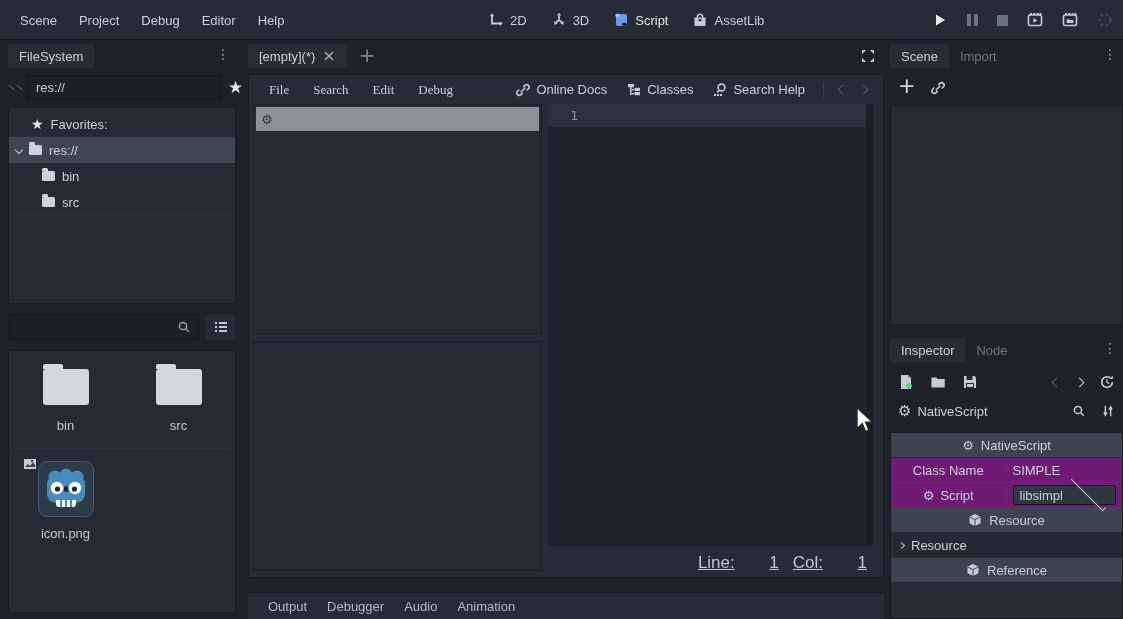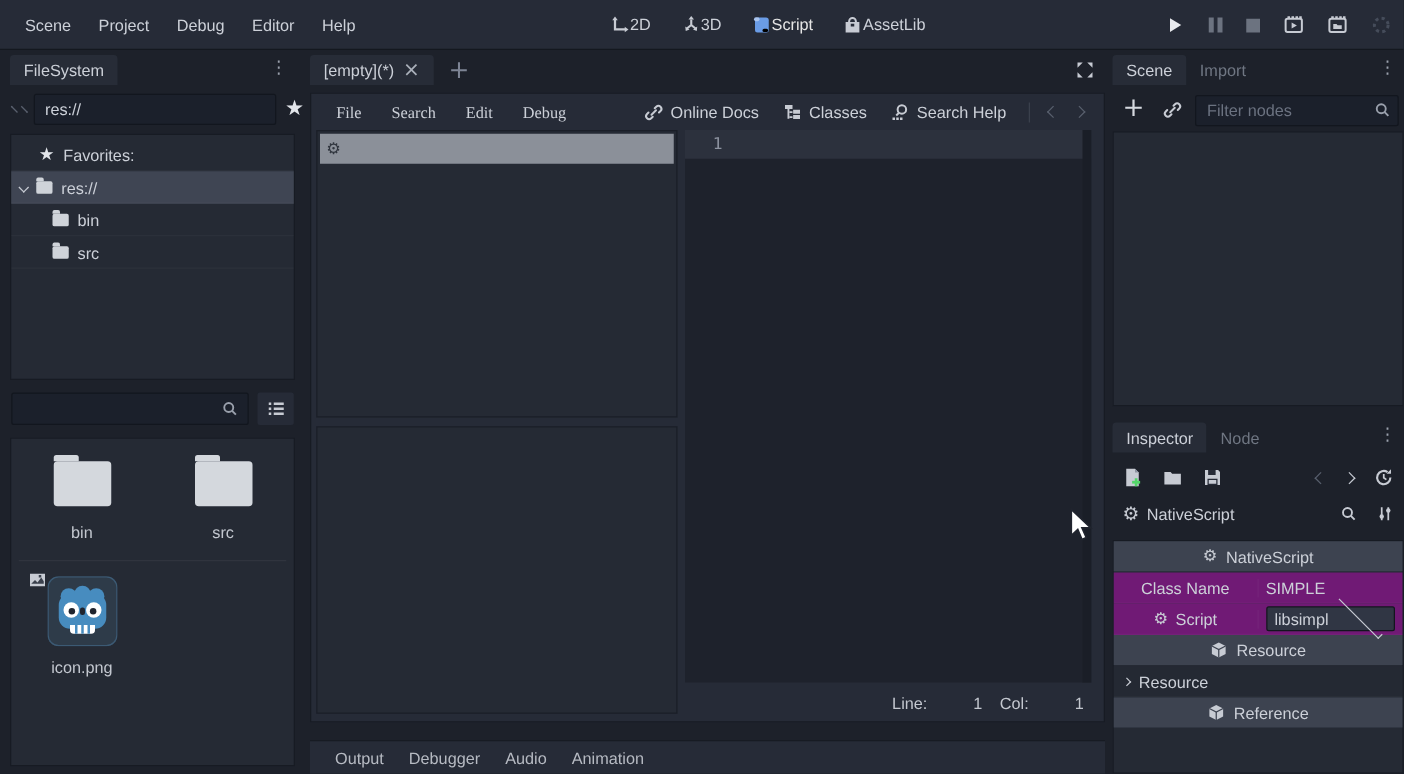--- a/index.html
+++ b/index.html
@@ -7,21 +7,21 @@
   body { background:#1d212a; color:#ccd0d8; font-size:13px; position:relative; }
   .ic { width:16px; height:16px; display:block; }
   .ic14 { width:14px; height:14px; display:block; }
   .glyph { font-family:"DejaVu Sans", sans-serif; }
 
   
   .topbar { position:absolute; left:0; top:0; width:1123px; height:40px; background:#262b37; border-bottom:1px solid #14181f; }
   .menus { position:absolute; left:9px; top:0; height:40px; display:flex; align-items:center; }
   .menus span { padding:0 11px; cursor:default; }
   .workspaces { position:absolute; left:488px; top:0; height:40px; display:flex; align-items:center; gap:24px; }
-  .ws { display:flex; }
+  .ws { display:flex; align-items:center; gap:6px; }
   .ws.active span { color:#e5e5e5; }
   .playback { position:absolute; right:10px; top:0; height:40px; display:flex; align-items:center; gap:19px; }
   .pb-pause { display:flex; gap:3px; }
   .pb-pause i { width:4px; height:12px; background:#6c7380; display:block; }
   .pb-stop { width:11px; height:11px; background:#6c7380; }
 
   
   .tabrow { height:24px; display:flex; align-items:center; position:relative; }
   .tab { height:24px; padding:0 11px; display:flex; align-items:center; gap:7px; background:#272c37; border-radius:3px 3px 0 0; }
   .tab-inactive { background:transparent; color:#6f7682; padding:0 11px; height:24px; display:flex; align-items:center; }
@@ -72,21 +72,21 @@
   .navpair { display:flex; gap:14px; padding:0 6px 0 2px; }
   .slist { position:absolute; left:4px; width:289px; background:#252a34; border:1px solid #1a1e27; }
   .slist.one { top:29px; height:230px; padding:2px; }
   .slist.two { top:266px; height:230px; }
   .sitem { height:24px; background:#8b9099; display:flex; align-items:center; padding:0 5px; }
   .sitem .gear { color:#31363f; font-size:13px; }
   .code { position:absolute; left:299px; top:29px; width:325px; height:442px; background:#1e222c; }
   .curline { height:23px; background:#2c313d; display:flex; align-items:center; }
   .lnum { width:30px; text-align:right; color:#8d93a0; font-family:"DejaVu Sans Mono", monospace; font-size:13px; }
   .vscroll { position:absolute; right:0; top:0; width:7px; height:100%; background:#1a1e27; }
-  .status { position:absolute; left:299px; right:4px; top:471px; height:33px; display:flex; align-items:center; justify-content:flex-end; font-family:"DejaVu Sans Mono", monospace; font-size:13px; color:#c3c7cf; padding-right:12px; }
+  .status { position:absolute; left:299px; right:4px; top:471px; height:33px; display:flex; align-items:center; justify-content:flex-end; font-family:"DejaVu Sans Mono", monospace; font-size:17px; color:#c3c7cf; padding-right:12px;text-decoration:underline; }
   .status b { font-weight:normal; width:44px; text-align:right; }
   .bottom-bar { position:absolute; left:0; right:0; top:548px; height:27px; background:#262b37; border-top:1px solid #171b23; display:flex; align-items:center; padding-left:10px; }
   .bottom-bar span { padding:0 10px; color:#b6bac2; }
 
   
   .right-dock { position:absolute; left:890px; top:44px; width:233px; bottom:0; }
   .sc-toolbar { margin-top:6px; height:28px; display:flex; align-items:center; gap:10px; padding:0 4px; }
   .plusbig { color:#d5d9df; font-size:21px; line-height:1; margin-top:-3px; padding:0 4px; }
   .filter { flex:1; height:25px; position:relative; }
   .filter input { width:100%; height:100%; background:#1b202b; border:1px solid #12161e; border-radius:2px; color:#ccd0d8; padding:0 26px 0 9px; }
@@ -392,27 +392,20 @@
   </div>
   <div class="sc-toolbar">
     <span class="plusbig glyph">+</span>
     <svg class="ic" viewBox="0 0 16 16">
         <g fill="none" stroke="#c7cbd3" stroke-width="1.6" stroke-linecap="round">
           <path d="M6.2 9.8l3.6-3.6"></path>
           <path d="M8.8 4.6L10 3.4a2.4 2.4 0 0 1 3.4 3.4l-1.2 1.2"></path>
           <path d="M7.2 11.4L6 12.6a2.4 2.4 0 0 1-3.4-3.4l1.2-1.2"></path>
         </g>
       </svg>
-    <span class="filter">
-      <input placeholder="Filter nodes" style="">
-      <svg class="ic14" viewBox="0 0 14 14">
-          <circle cx="6" cy="6" r="3.6" fill="none" stroke="#9aa0ac" stroke-width="1.5"></circle>
-          <path d="M8.7 8.7l3 3" stroke="#9aa0ac" stroke-width="1.5"></path>
-        </svg>
-    </span>
   </div>
   <div class="sc-content panelbox"></div>
 
   <div class="tabrow insp-tabrow">
     <div class="tab">
         <span>Inspector</span>
       </div>
     <div class="tab-inactive">
         <span>Node</span>
       </div>

